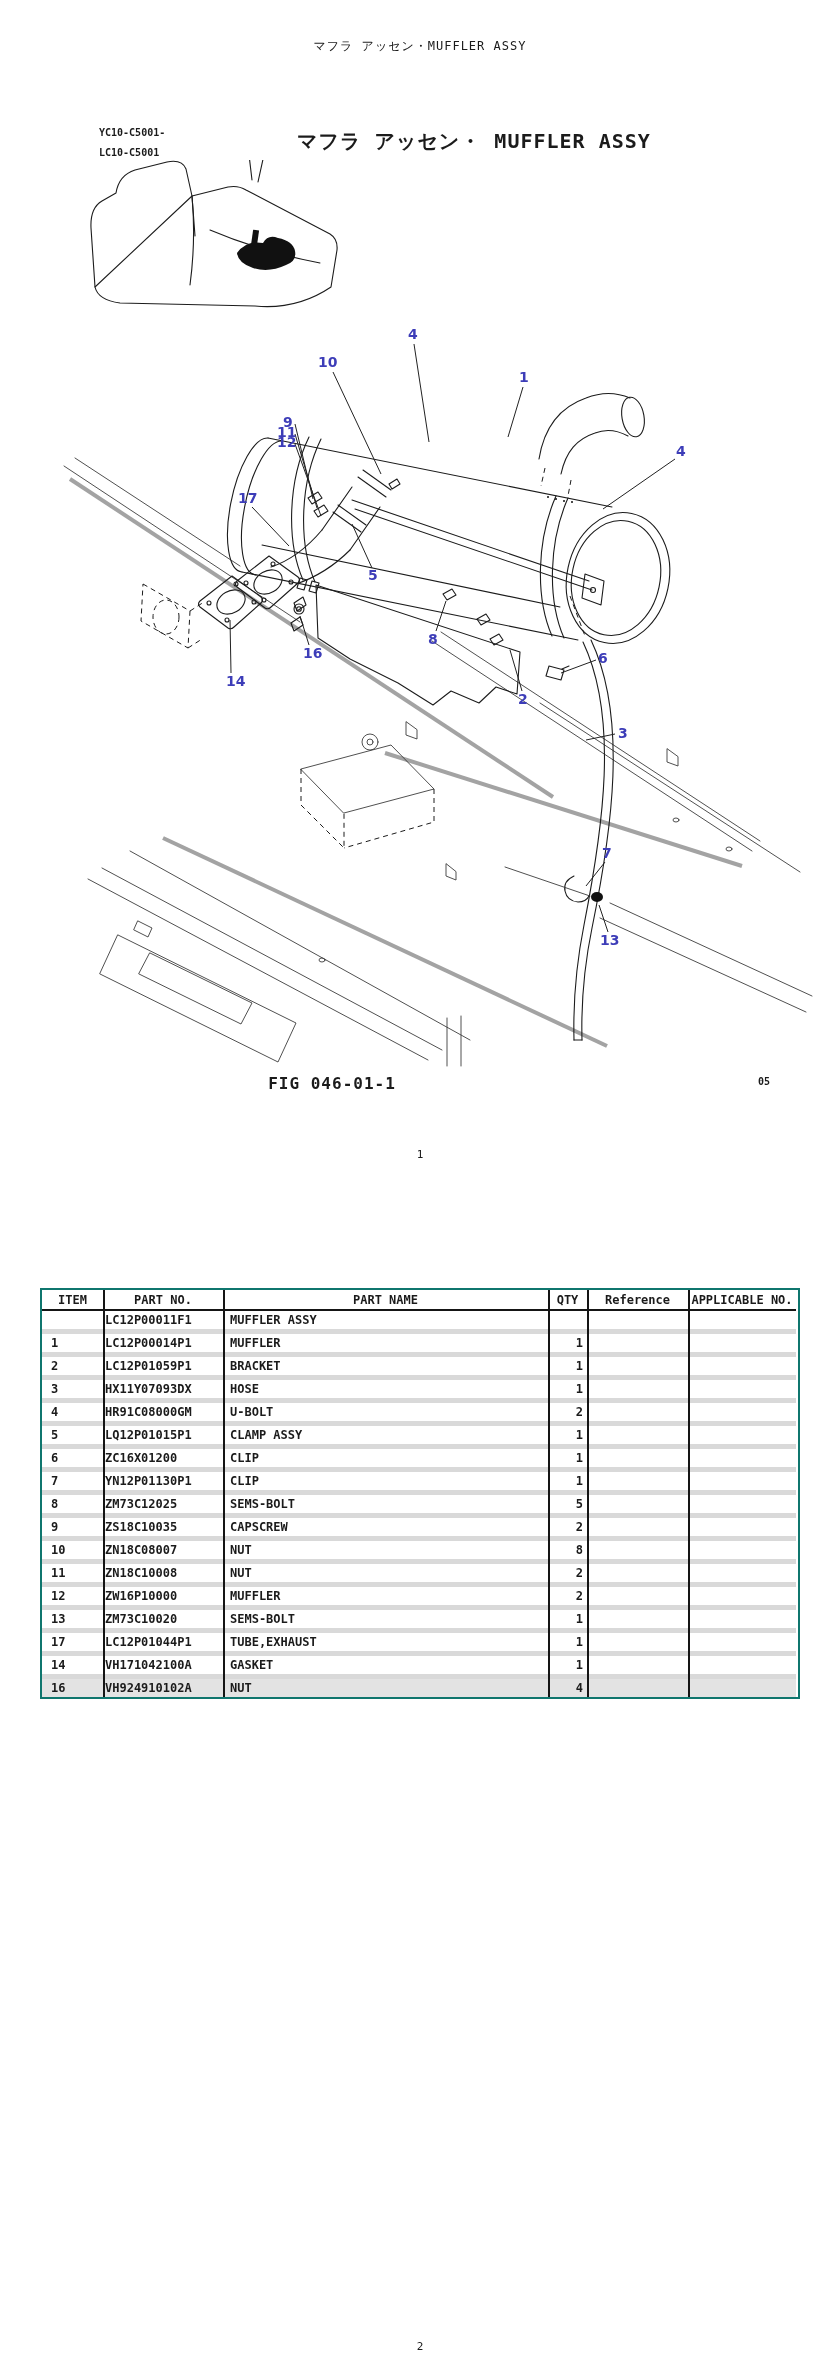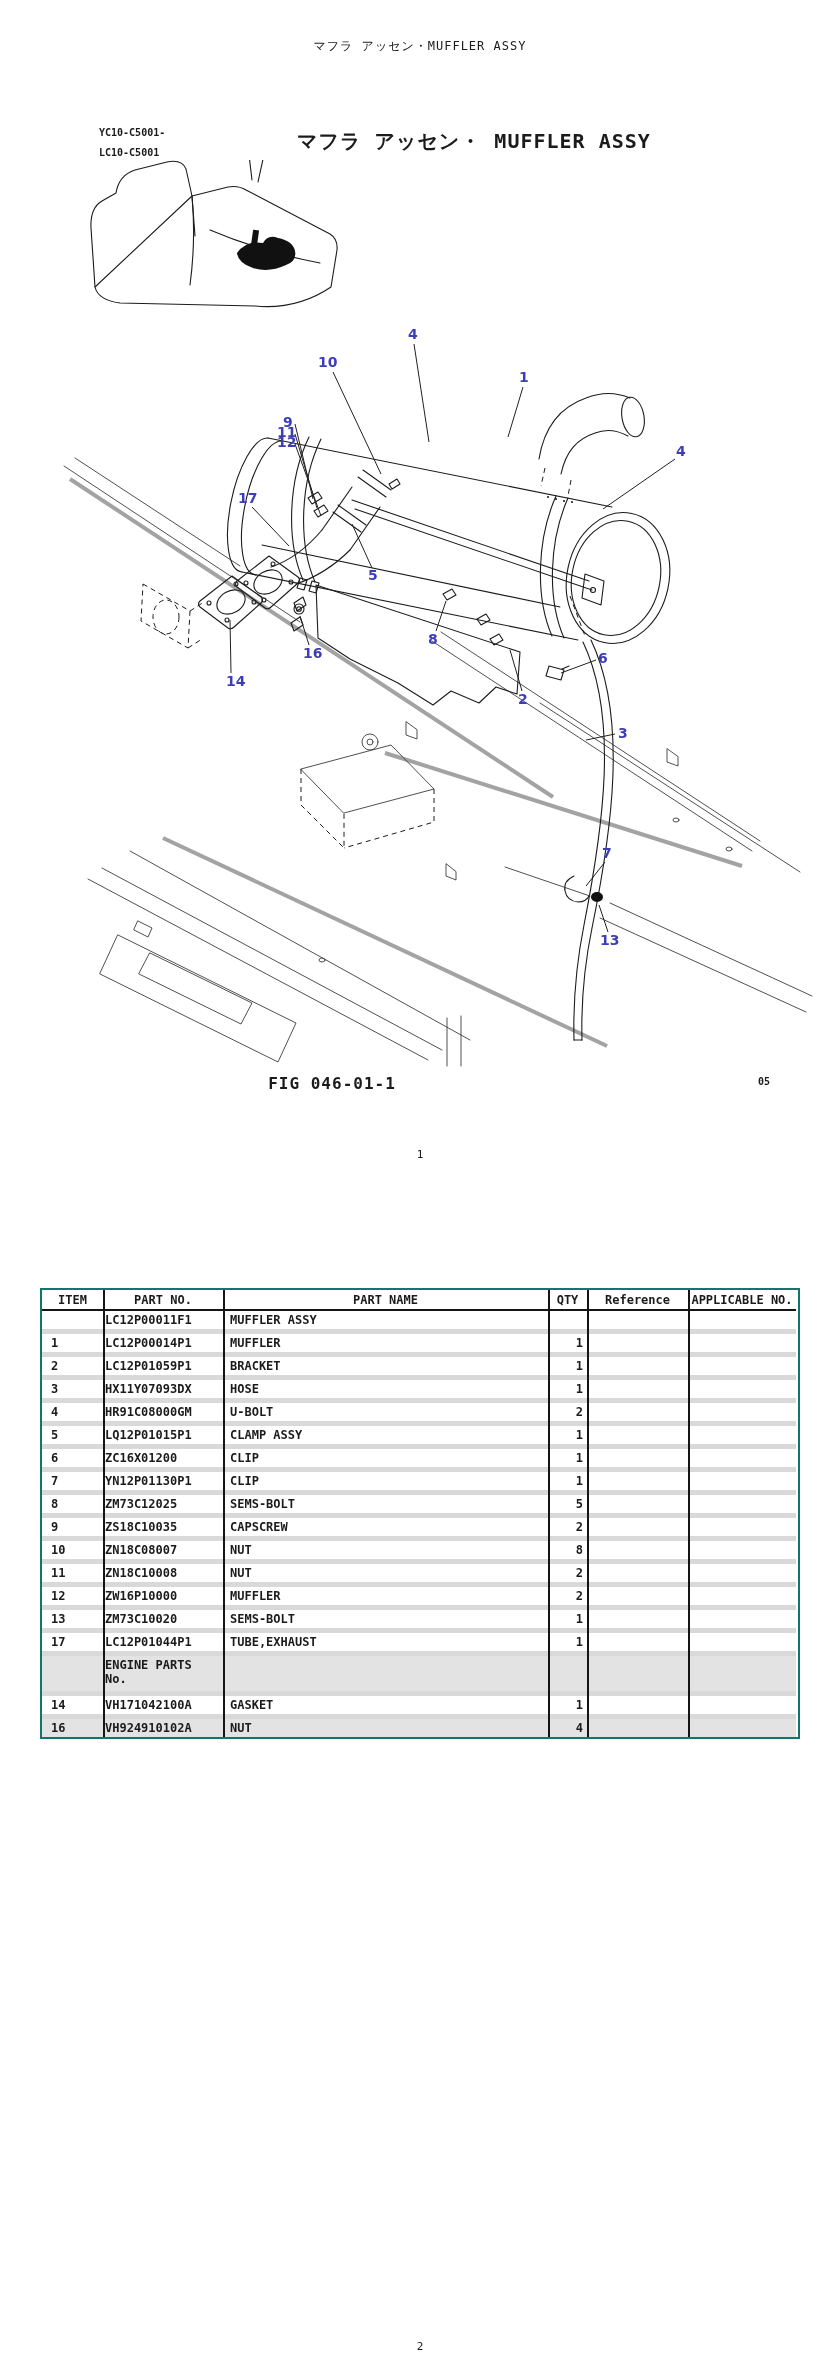--- a/index.html
+++ b/index.html
@@ -342,29 +342,20 @@
           <td class="c5"></td>
         </tr>
         <tr>
           <td class="c0">17</td>
           <td class="c1">LC12P01044P1</td>
           <td class="c2">TUBE,EXHAUST</td>
           <td class="c3">1</td>
           <td class="c4"></td>
           <td class="c5"></td>
         </tr>
-        <tr class="shaded tall">
-          <td class="c0"></td>
-          <td class="c1">ENGINE PARTS
-No.</td>
-          <td class="c2"></td>
-          <td class="c3"></td>
-          <td class="c4"></td>
-          <td class="c5"></td>
-        </tr>
         <tr>
           <td class="c0">14</td>
           <td class="c1">VH171042100A</td>
           <td class="c2">GASKET</td>
           <td class="c3">1</td>
           <td class="c4"></td>
           <td class="c5"></td>
         </tr>
         <tr class="shaded">
           <td class="c0">16</td>

